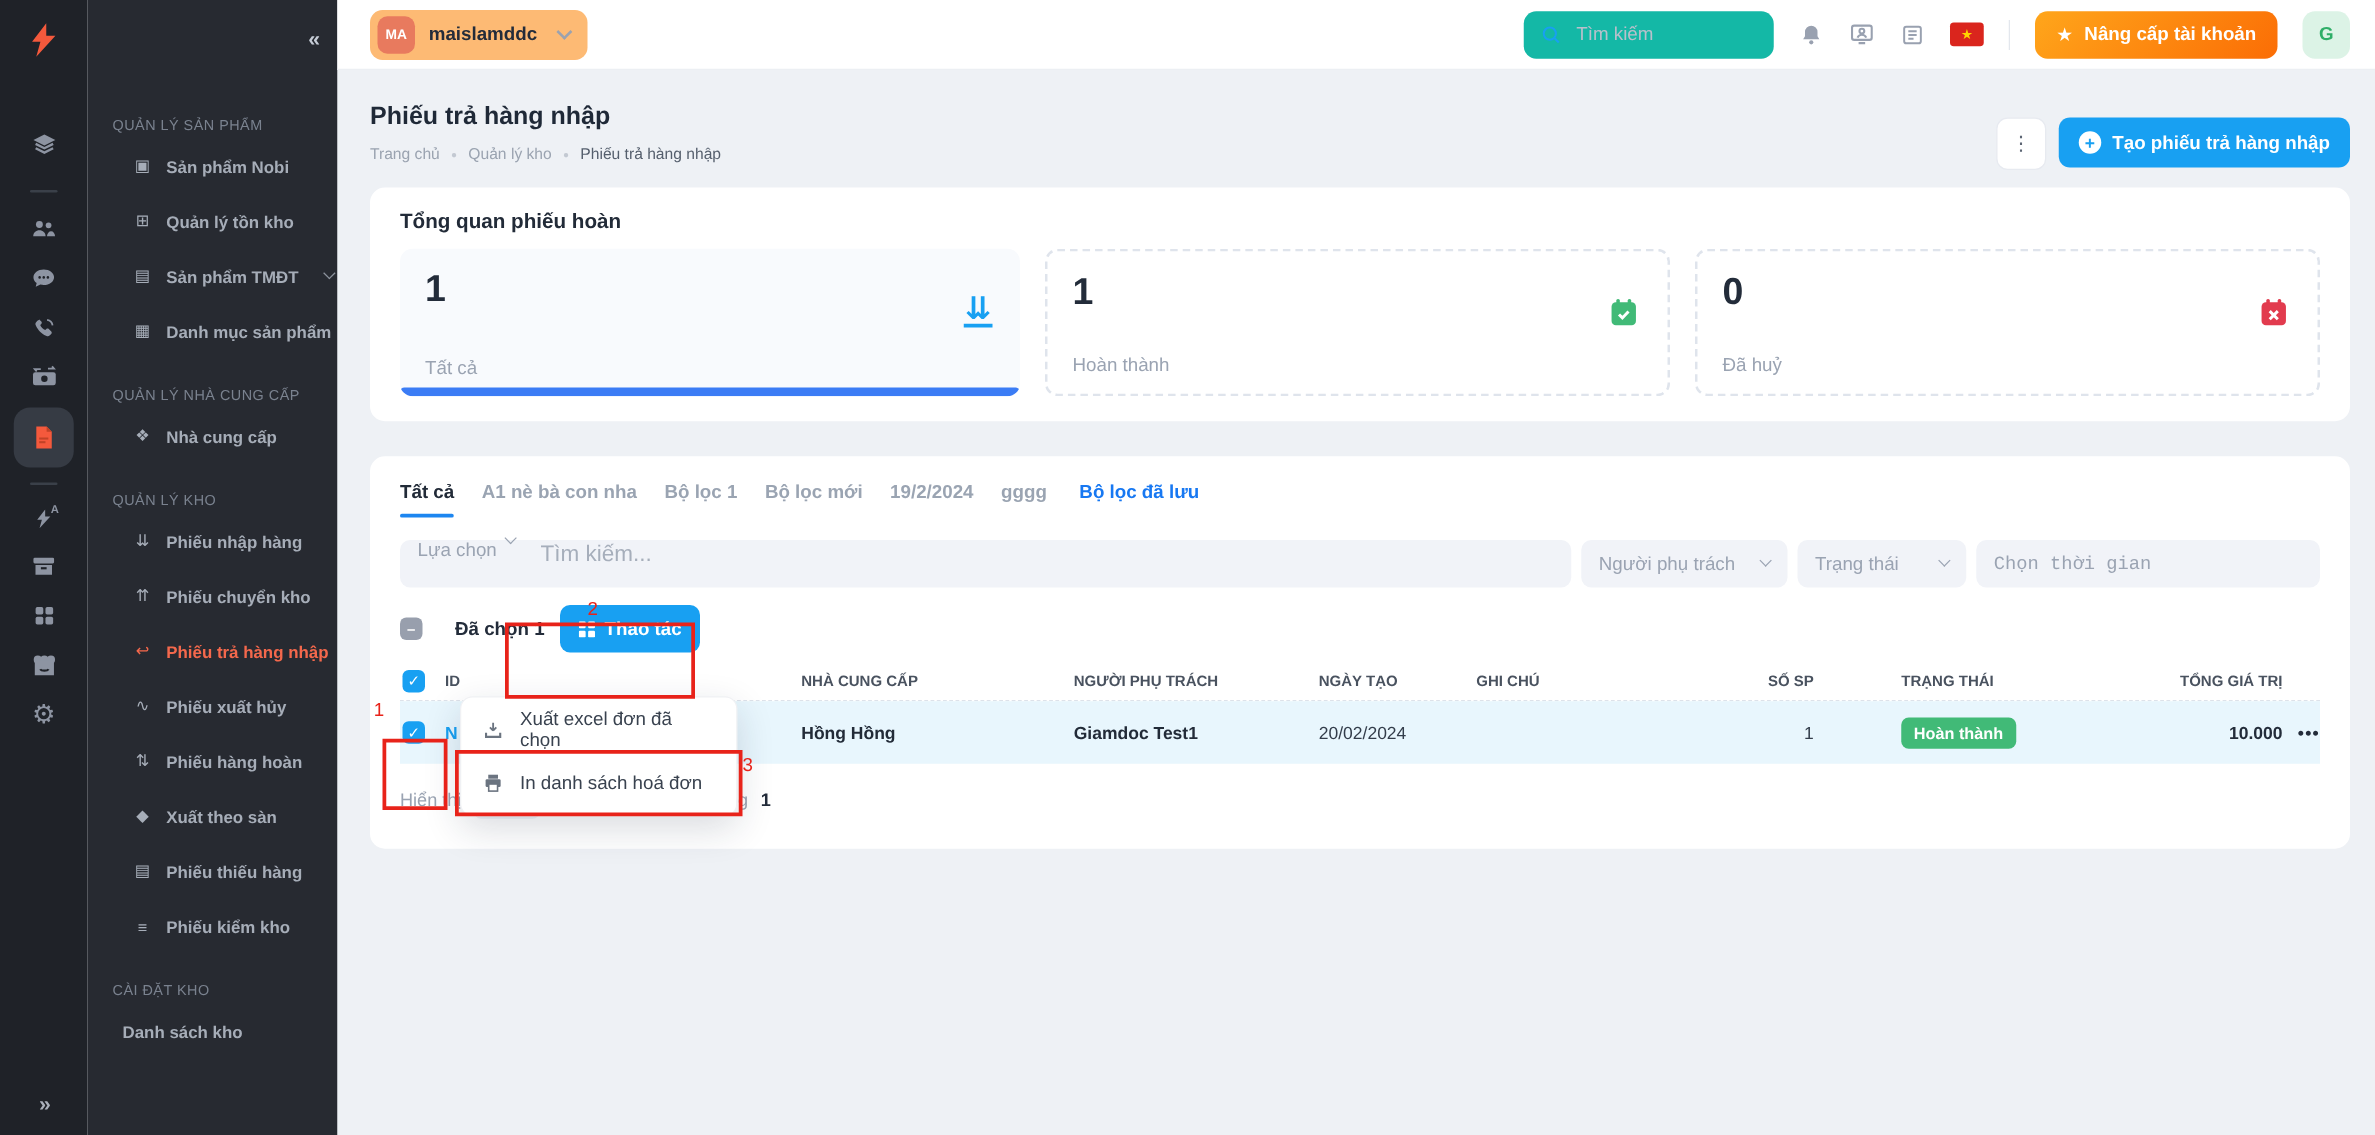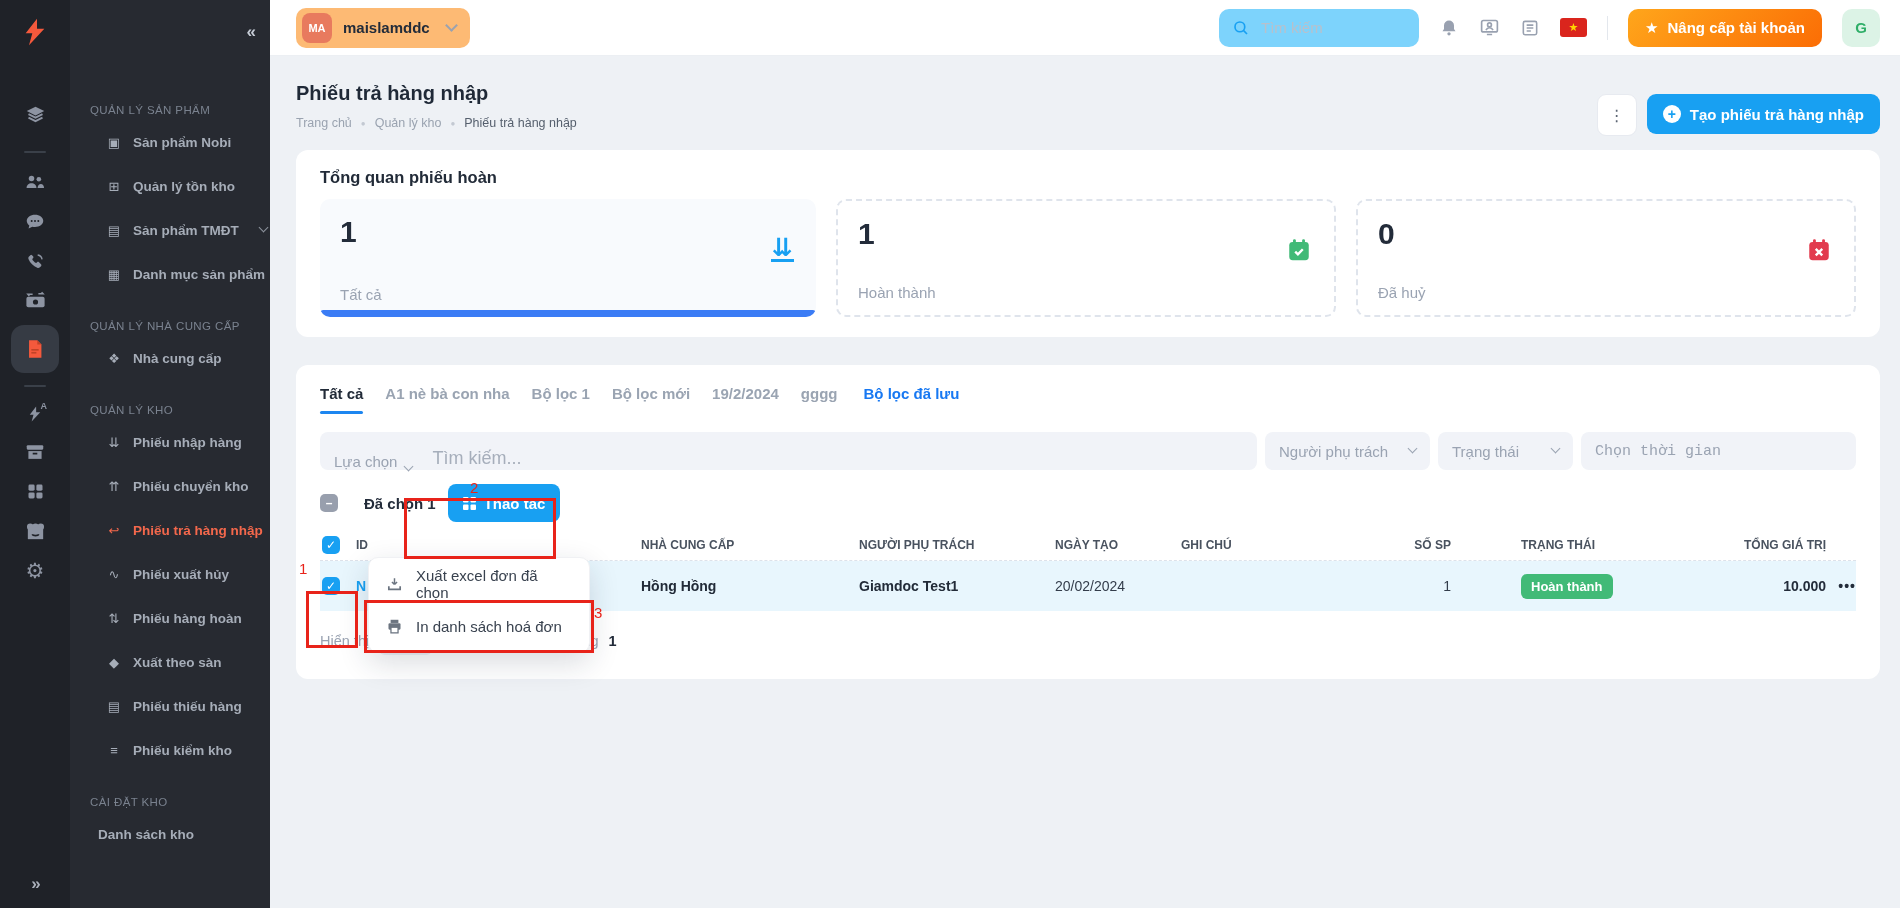--- a/index.html
+++ b/index.html
@@ -15,40 +15,40 @@
   .rail-div.tight{margin-top:12px;}
   .rail-tile{margin-top:12px;width:48px;height:48px;background:#363b44;border-radius:13px;display:flex;align-items:center;justify-content:center;cursor:pointer;}
   .gear-glyph{font-size:21px;line-height:20px;}
   .rail-expand{position:absolute;bottom:14px;left:0;width:70px;text-align:center;color:#aab0bb;font-size:17px;font-weight:700;letter-spacing:-2px;cursor:pointer;}
   .flash-a{position:relative;}
   .flash-a .sup{position:absolute;right:-3px;top:-4px;font-size:9px;font-weight:700;color:#8d94a2;}
 
   
   .panel{position:absolute;left:70px;top:0;bottom:0;width:200px;background:#272a31;box-sizing:border-box;}
   .collapse-btn{position:absolute;top:22px;right:16px;color:#c6ccd6;font-size:17px;font-weight:700;letter-spacing:-2px;cursor:pointer;}
-  .menu{padding-top:42px;margin-top:36px;}
+  .menu{padding-top:69px;}
   .section-title{margin:24px 0 4px 20px;font-size:11.5px;letter-spacing:.4px;color:#7a828f;}
   .section-title.first{margin-top:26px;}
   .m-item{display:flex;align-items:center;gap:11px;height:44px;padding-left:36px;font-size:13.5px;font-weight:700;color:#a6adb8;cursor:pointer;}
   .m-item.noicon{padding-left:28px;}
   .m-item.active{color:#f4684c;}
   .mi{width:16px;text-align:center;font-size:13px;font-weight:400;flex:none;}
   .m-item .chev{width:6px;height:6px;border-width:1.5px;margin-left:10px;opacity:.8;}
 
   .chev{width:8px;height:8px;border-right:2px solid currentColor;border-bottom:2px solid currentColor;transform:rotate(45deg);display:inline-block;margin-top:-5px;}
 
   
   .main{position:absolute;left:270px;top:0;right:0;bottom:0;background:#eef1f5;}
   .topbar{height:56px;background:#fff;border-bottom:1px solid #eceff3;display:flex;align-items:center;padding:0 20px 0 26px;box-sizing:border-box;}
   .workspace{display:flex;align-items:center;gap:11px;background:#fdba74;border-radius:10px;padding:5px 40px 5px 6px;position:relative;cursor:pointer;}
   .ws-avatar{width:30px;height:30px;border-radius:8px;background:#e87a5e;color:#fff;font-size:11px;font-weight:700;display:flex;align-items:center;justify-content:center;}
   .ws-name{font-size:15px;font-weight:700;color:#232c3a;}
   .workspace .chev{position:absolute;right:14px;color:#9aa2b0;width:7px;height:7px;}
   .topbar-right{margin-left:auto;display:flex;align-items:center;gap:20px;}
-  .search{width:200px;height:38px;background:#7dd3fc;border-radius:10px;display:flex;align-items:center;gap:9px;padding:0 13px;box-sizing:border-box;}
+  .search{width:200px;height:38px;background:#14b8a6;border-radius:10px;display:flex;align-items:center;gap:9px;padding:0 13px;box-sizing:border-box;}
   .search input{border:none;outline:none;background:transparent;font-size:15px;color:#4a5260;width:130px;font-family:inherit;}
   .search input::placeholder{color:#b9c0cb;}
   .tb-ico{color:#99a1b0;display:flex;cursor:pointer;}
   .flag{width:27px;height:19px;background:#da251d;border-radius:3px;display:flex;align-items:center;justify-content:center;color:#ffd400;font-size:11px;cursor:pointer;}
   .vdiv{width:1px;height:24px;background:#e3e7ed;}
   .upgrade{height:38px;border:none;border-radius:10px;background:linear-gradient(135deg,#ffa61b,#fb6d05);color:#fff;font-weight:700;font-size:15px;display:flex;align-items:center;gap:9px;padding:0 17px;cursor:pointer;font-family:inherit;}
   .avatar-g{width:38px;height:38px;border-radius:10px;background:#dcf3e6;color:#2fae68;font-weight:700;font-size:15px;display:flex;align-items:center;justify-content:center;cursor:pointer;}
 
   
   .page-head{display:flex;align-items:flex-start;padding:24px 20px 0 26px;}
@@ -75,21 +75,21 @@
   .dd-arrow{font-size:25px;font-weight:700;color:#18a0f2;border-bottom:3px solid #18a0f2;line-height:24px;padding:0 1px;display:inline-block;}
 
   
   .table-card{margin:28px 20px 0 26px;background:#fff;border-radius:12px;padding:20px 24px 24px;box-sizing:border-box;}
   .tabs{display:flex;align-items:center;gap:22px;font-size:15px;font-weight:700;color:#9aa4b2;padding-bottom:12px;}
   .tab{cursor:pointer;position:relative;}
   .tab.active{color:#222b38;}
   .tab.active::after{content:"";position:absolute;left:0;right:0;bottom:-12px;height:3px;border-radius:3px;background:#1d86f0;}
   .tab-link{color:#1778f2;cursor:pointer;margin-left:4px;}
   .filter-row{display:flex;gap:8px;margin-top:18px;}
-  .filter-main{flex:1;height:38px;background:#f1f3f8;border-radius:8px;display:flex;align-items:flex-end;font-size:15px;color:#9aa3b2;padding:0 14px;gap:8px;box-sizing:border-box;}
+  .filter-main{flex:1;height:38px;background:#f1f3f8;border-radius:8px;display:flex;align-items:flex-start;font-size:15px;color:#9aa3b2;padding:0 14px;gap:8px;box-sizing:border-box;}
   .filter-main .chev{width:6px;height:6px;border-width:1.5px;}
   .filter-main input{flex:1;border:none;outline:none;background:transparent;font-size:18px;color:#4a5260;font-family:inherit;margin-left:10px;}
   .filter-main input::placeholder{color:#a6aebb;}
   .filter-box{height:38px;background:#f1f3f8;border-radius:8px;display:flex;align-items:center;justify-content:space-between;padding:0 14px;font-size:15px;color:#9aa3b2;box-sizing:border-box;cursor:pointer;}
   .filter-box .chev{width:6px;height:6px;border-width:1.5px;}
   .fb-assignee{width:165px;}
   .fb-status{width:135px;}
   .fb-time{width:275px;font-family:Liberation Mono, monospace;}
 
   .bulk-row{display:flex;align-items:center;gap:12px;margin-top:14px;height:38px;}

